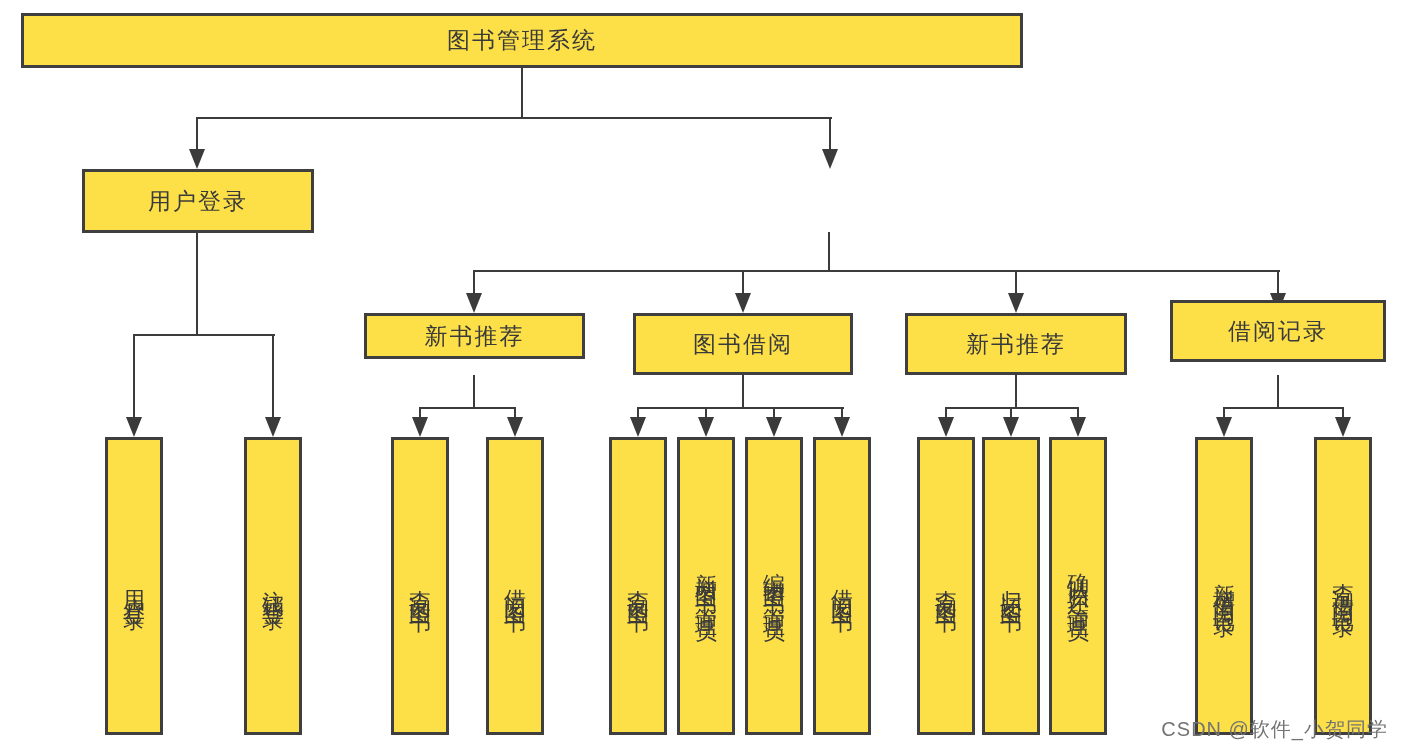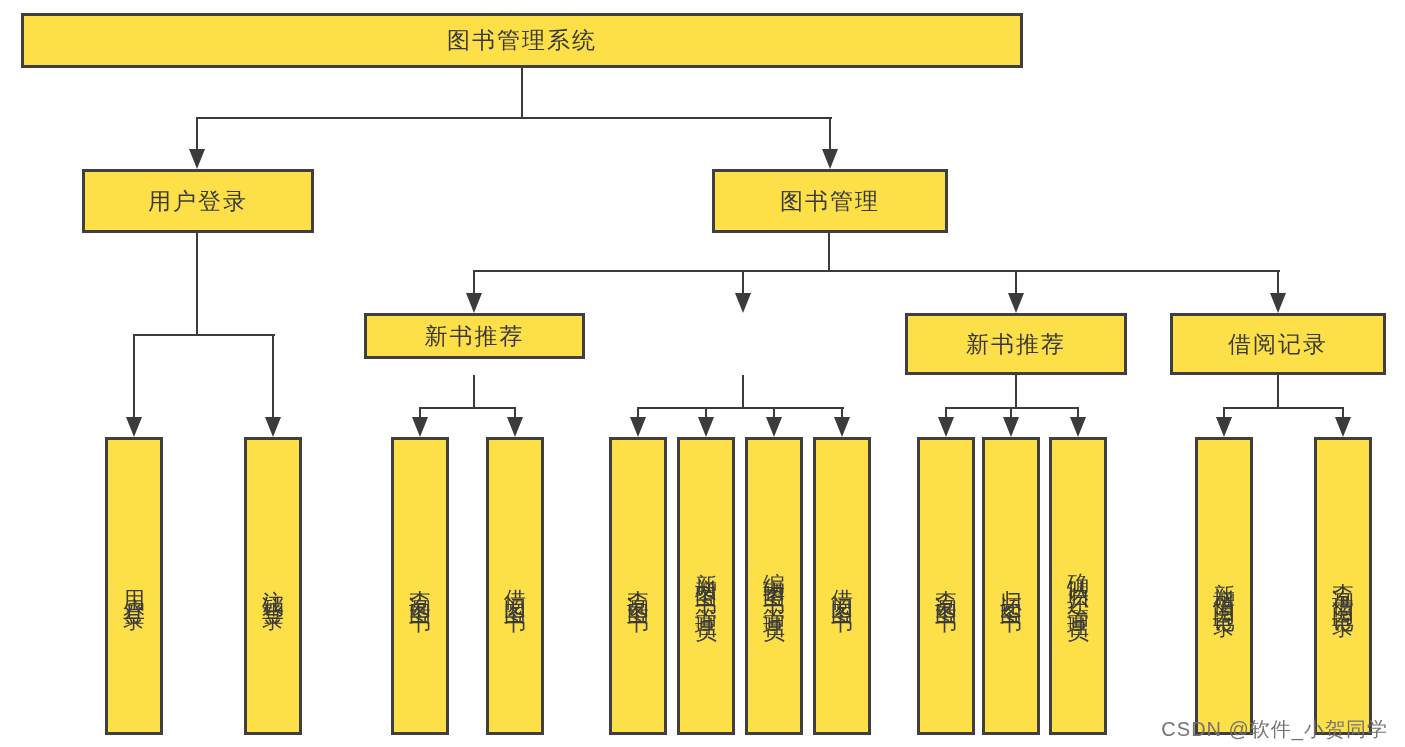--- a/index.html
+++ b/index.html
@@ -35,43 +35,43 @@
   <div class="box hbox" style="left:21px;top:13px;width:1002px;height:55px;">图书管理系统</div>
 
   <div class="line" style="left:521px;top:68px;width:2px;height:51px;"></div>
   <div class="line" style="left:196px;top:117px;width:636px;height:2px;"></div>
   <div class="line" style="left:196px;top:117px;width:2px;height:34px;"></div>
   <div class="arrow" style="left:189px;top:149px;"></div>
   <div class="line" style="left:829px;top:117px;width:2px;height:34px;"></div>
   <div class="arrow" style="left:822px;top:149px;"></div>
 
   <div class="box hbox" style="left:82px;top:169px;width:232px;height:64px;">用户登录</div>
-  <div class="box hbox" style="left:712px;top:169px;width:236px;height:64px;">图书管理</div>
 
   <div class="line" style="left:196px;top:233px;width:2px;height:103px;"></div>
   <div class="line" style="left:133px;top:334px;width:142px;height:2px;"></div>
   <div class="line" style="left:133px;top:334px;width:2px;height:83px;"></div>
   <div class="arrow" style="left:126px;top:417px;"></div>
   <div class="line" style="left:272px;top:334px;width:2px;height:83px;"></div>
   <div class="arrow" style="left:265px;top:417px;"></div>
 
   <div class="line" style="left:828px;top:232px;width:2px;height:40px;"></div>
   <div class="line" style="left:473px;top:270px;width:807px;height:2px;"></div>
   <div class="line" style="left:473px;top:270px;width:2px;height:25px;"></div>
   <div class="arrow" style="left:466px;top:293px;"></div>
   <div class="line" style="left:742px;top:270px;width:2px;height:25px;"></div>
   <div class="arrow" style="left:735px;top:293px;"></div>
   <div class="line" style="left:1015px;top:270px;width:2px;height:25px;"></div>
   <div class="arrow" style="left:1008px;top:293px;"></div>
   <div class="line" style="left:1277px;top:270px;width:2px;height:25px;"></div>
   <div class="arrow" style="left:1270px;top:293px;"></div>
 
   <div class="box hbox" style="left:364px;top:313px;width:221px;height:46px;">新书推荐</div>
+  <div class="box hbox" style="left:633px;top:313px;width:220px;height:62px;">图书借阅</div>
   <div class="box hbox" style="left:905px;top:313px;width:222px;height:62px;">新书推荐</div>
-  <div class="box hbox" style="left:1170px;top:313px;width:216px;height:62px;">借阅记录</div>
+  <div class="box hbox" style="left:1170px;top:300px;width:216px;height:62px;">借阅记录</div>
 
   <div class="line" style="left:473px;top:375px;width:2px;height:34px;"></div>
   <div class="line" style="left:419px;top:407px;width:97px;height:2px;"></div>
   <div class="line" style="left:419px;top:407px;width:2px;height:12px;"></div>
   <div class="arrow" style="left:412px;top:417px;"></div>
   <div class="line" style="left:514px;top:407px;width:2px;height:12px;"></div>
   <div class="arrow" style="left:507px;top:417px;"></div>
 
   <div class="line" style="left:742px;top:375px;width:2px;height:34px;"></div>
   <div class="line" style="left:637px;top:407px;width:207px;height:2px;"></div>

